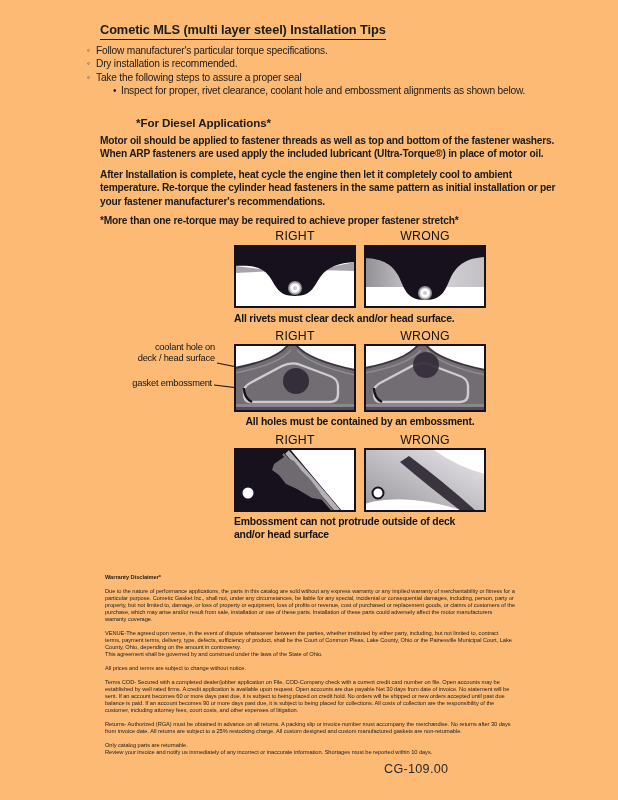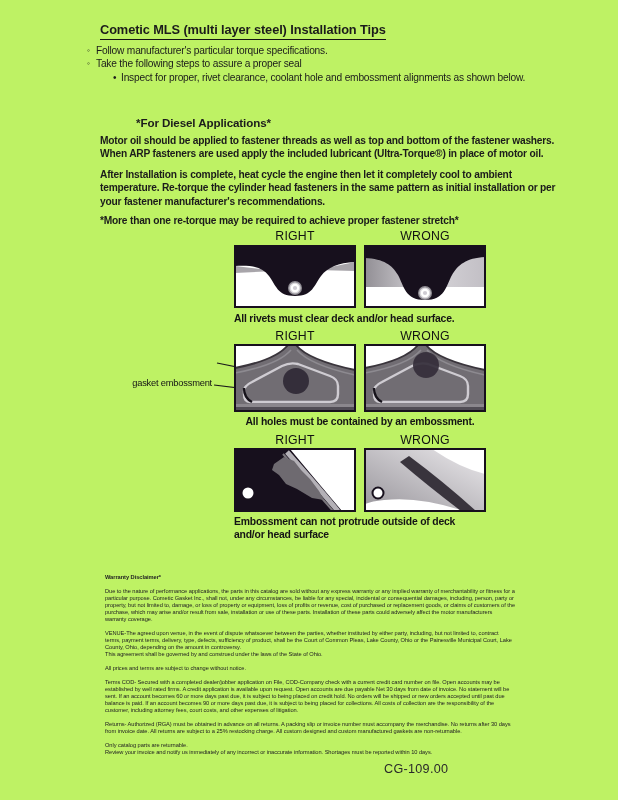--- a/index.html
+++ b/index.html
@@ -1,17 +1,17 @@
 <!DOCTYPE html>
 <html><head>
 <meta charset="utf-8">
 <style>
   html,body{margin:0;padding:0;background:#ffffff;}
   body{width:618px;height:800px;font-family:"Liberation Sans",sans-serif;color:#1b1b1b;}
-  .page{position:relative;width:618px;height:800px;background:#bef264;overflow:hidden;}
+  .page{position:relative;width:618px;height:800px;background:#fdba74;overflow:hidden;}
   .abs{position:absolute;}
 
   .title{left:100px;top:22px;font-size:12.8px;font-weight:bold;letter-spacing:-0.1px;
          border-bottom:1.6px solid #141414;padding-bottom:2px;white-space:nowrap;}
 
   .bullets{left:87px;top:44px;font-size:10.2px;letter-spacing:-0.2px;line-height:13.4px;white-space:nowrap;}
   .b-row{white-space:nowrap;}
   .b-mark{display:inline-block;width:9px;font-size:8.5px;vertical-align:1px;}
   .sb-row{white-space:nowrap;padding-left:26px;}
   .sb-mark{display:inline-block;width:8px;font-size:10px;}
@@ -39,20 +39,21 @@
 </style>
 </head>
 <body>
 
 <div class="page">
 
   <div class="abs title">Cometic MLS (multi layer steel) Installation Tips</div>
 
   <div class="abs bullets">
     <div class="b-row"><span class="b-mark">◦</span><span>Follow manufacturer's particular torque specifications.</span></div>
+    <div class="b-row"><span class="b-mark">◦</span><span>Dry installation is recommended.</span></div>
     <div class="b-row"><span class="b-mark">◦</span><span>Take the following steps to assure a proper seal</span></div>
     <div class="sb-row"><span class="sb-mark">•</span><span>Inspect for proper, rivet clearance, coolant hole and embossment alignments as shown below.</span></div>
   </div>
 
   <div class="abs diesel-h">*For Diesel Applications*</div>
   <div class="abs para p1">Motor oil should be applied to fastener threads as well as top and bottom of the fastener washers. When ARP fasteners are used apply the included lubricant (Ultra-Torque®) in place of motor oil.</div>
   <div class="abs para p2">After Installation is complete, heat cycle the engine then let it completely cool to ambient temperature. Re-torque the cylinder head fasteners in the same pattern as initial installation or per your fastener manufacturer's recommendations.</div>
   <div class="abs para p3">*More than one re-torque may be required to achieve proper fastener stretch*</div>
 
   <div class="abs dg-label" style="left:234px;top:229px;">RIGHT</div>
@@ -94,20 +95,24 @@
       </g>
       <rect x="1" y="1" width="120" height="61" fill="none" stroke="#17101d" stroke-width="2"></rect>
     </svg>
   </div>
 
   <div class="abs cap" style="left:234px;top:313px;">All rivets must clear deck and/or head surface.</div>
 
   <div class="abs dg-label" style="left:234px;top:329px;">RIGHT</div>
   <div class="abs dg-label" style="left:364px;top:329px;">WRONG</div>
 
+  <div class="abs ann" style="left:95px;top:342px;">
+    <div>coolant hole on</div>
+    <div>deck / head surface</div>
+  </div>
   <div class="abs ann" style="left:92px;top:378px;">
     <div>gasket embossment</div>
   </div>
 
   <svg class="abs" style="left:120px;top:340px;" width="190" height="60" viewBox="0 0 190 60">
     <line x1="97" y1="23" x2="176" y2="39" stroke="#1a1a1a" stroke-width="1.1"></line>
     <line x1="94" y1="45" x2="143" y2="51" stroke="#1a1a1a" stroke-width="1.1"></line>
   </svg>
 
   <div class="abs" style="left:234px;top:344px;">

